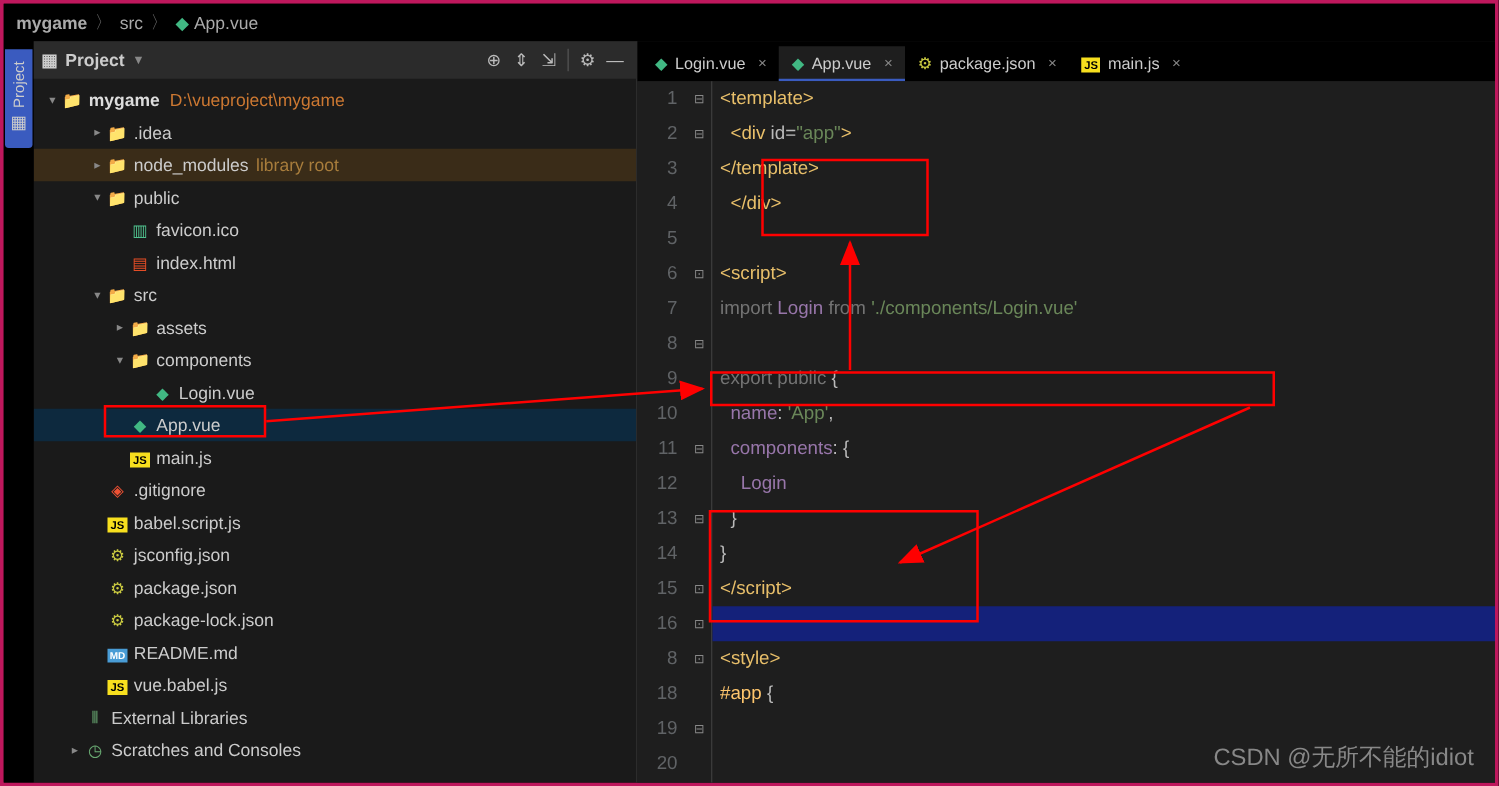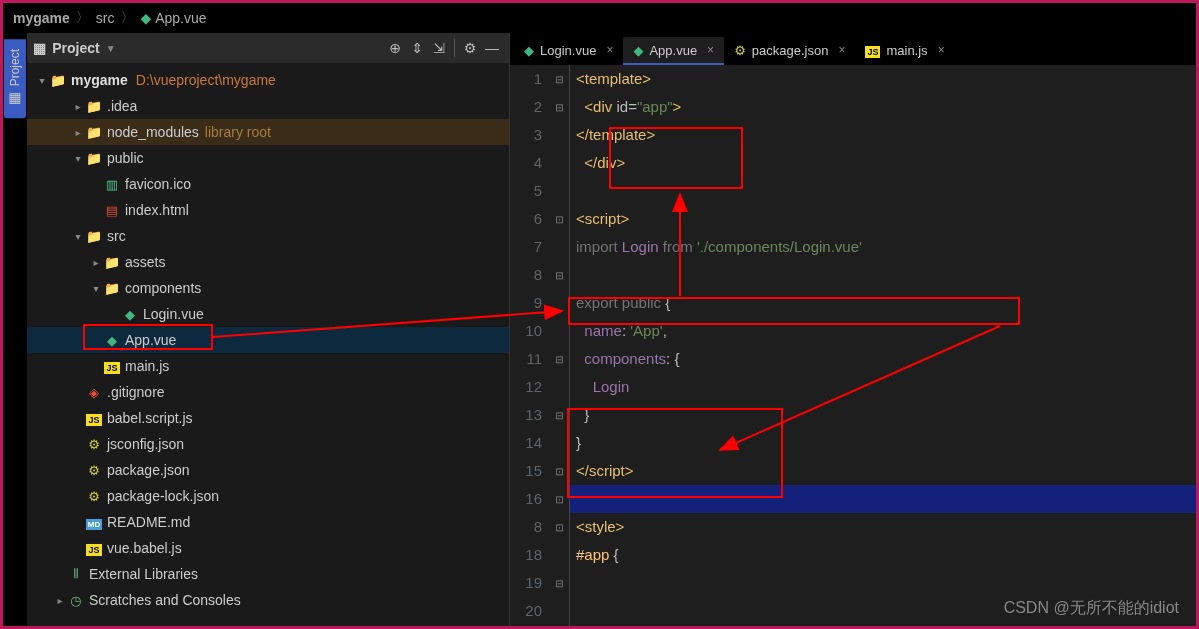--- a/index.html
+++ b/index.html
@@ -48,21 +48,21 @@
 .c-tag { color: #e8bf6a; }
 .c-attr { color: #bababa; }
 .c-str { color: #6a8759; }
 .c-key { color: #737373; }
 .c-id { color: #9876aa; }
 .c-fn { color: #ffc66d; }
 .c-prop { color: #9876aa; }
 
 .annot { position: absolute; border: 2.5px solid #f00; pointer-events: none; }
 
-.wm { position: absolute; right: 20px; bottom: 10px; color: #888; font-size: 16px; }
+.wm { position: absolute; right: 20px; bottom: 10px; color: #888; font-size: 19px; }
 </style>
 </head>
 <body>
 
 <div class="root">
   <div class="crumbs">
     <b>mygame</b><span class="sep">〉</span>
     <span>src</span><span class="sep">〉</span>
     <span style="color:#41b883">◆</span>&nbsp;<span>App.vue</span>
   </div>

